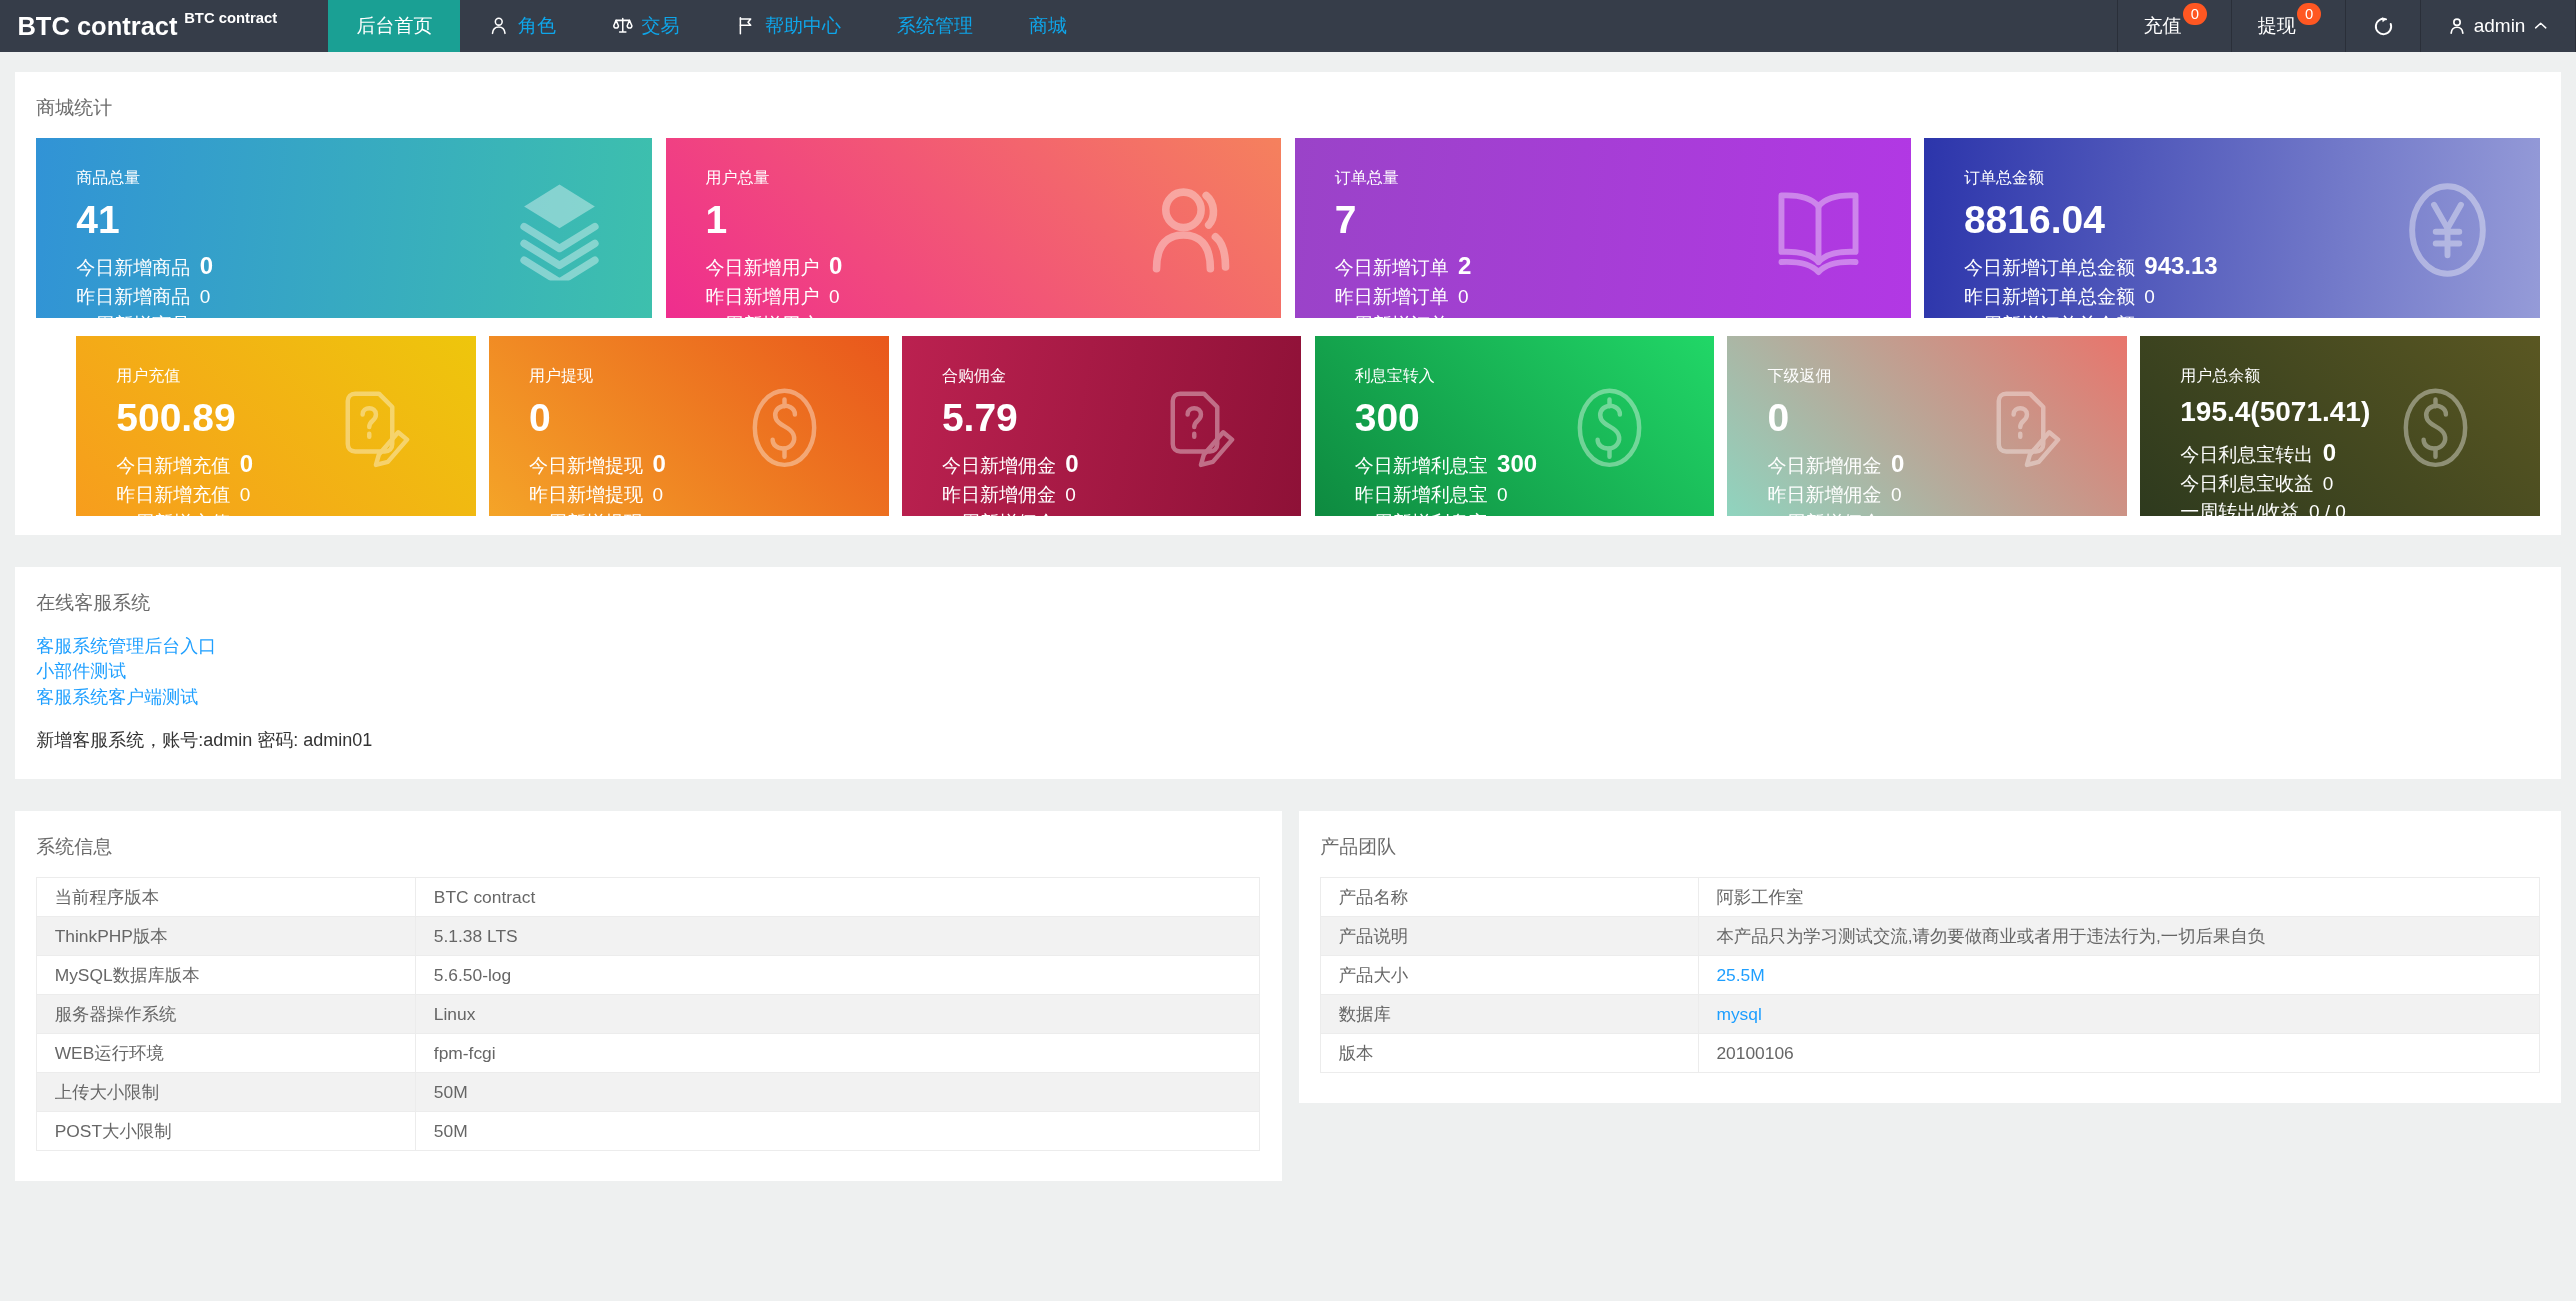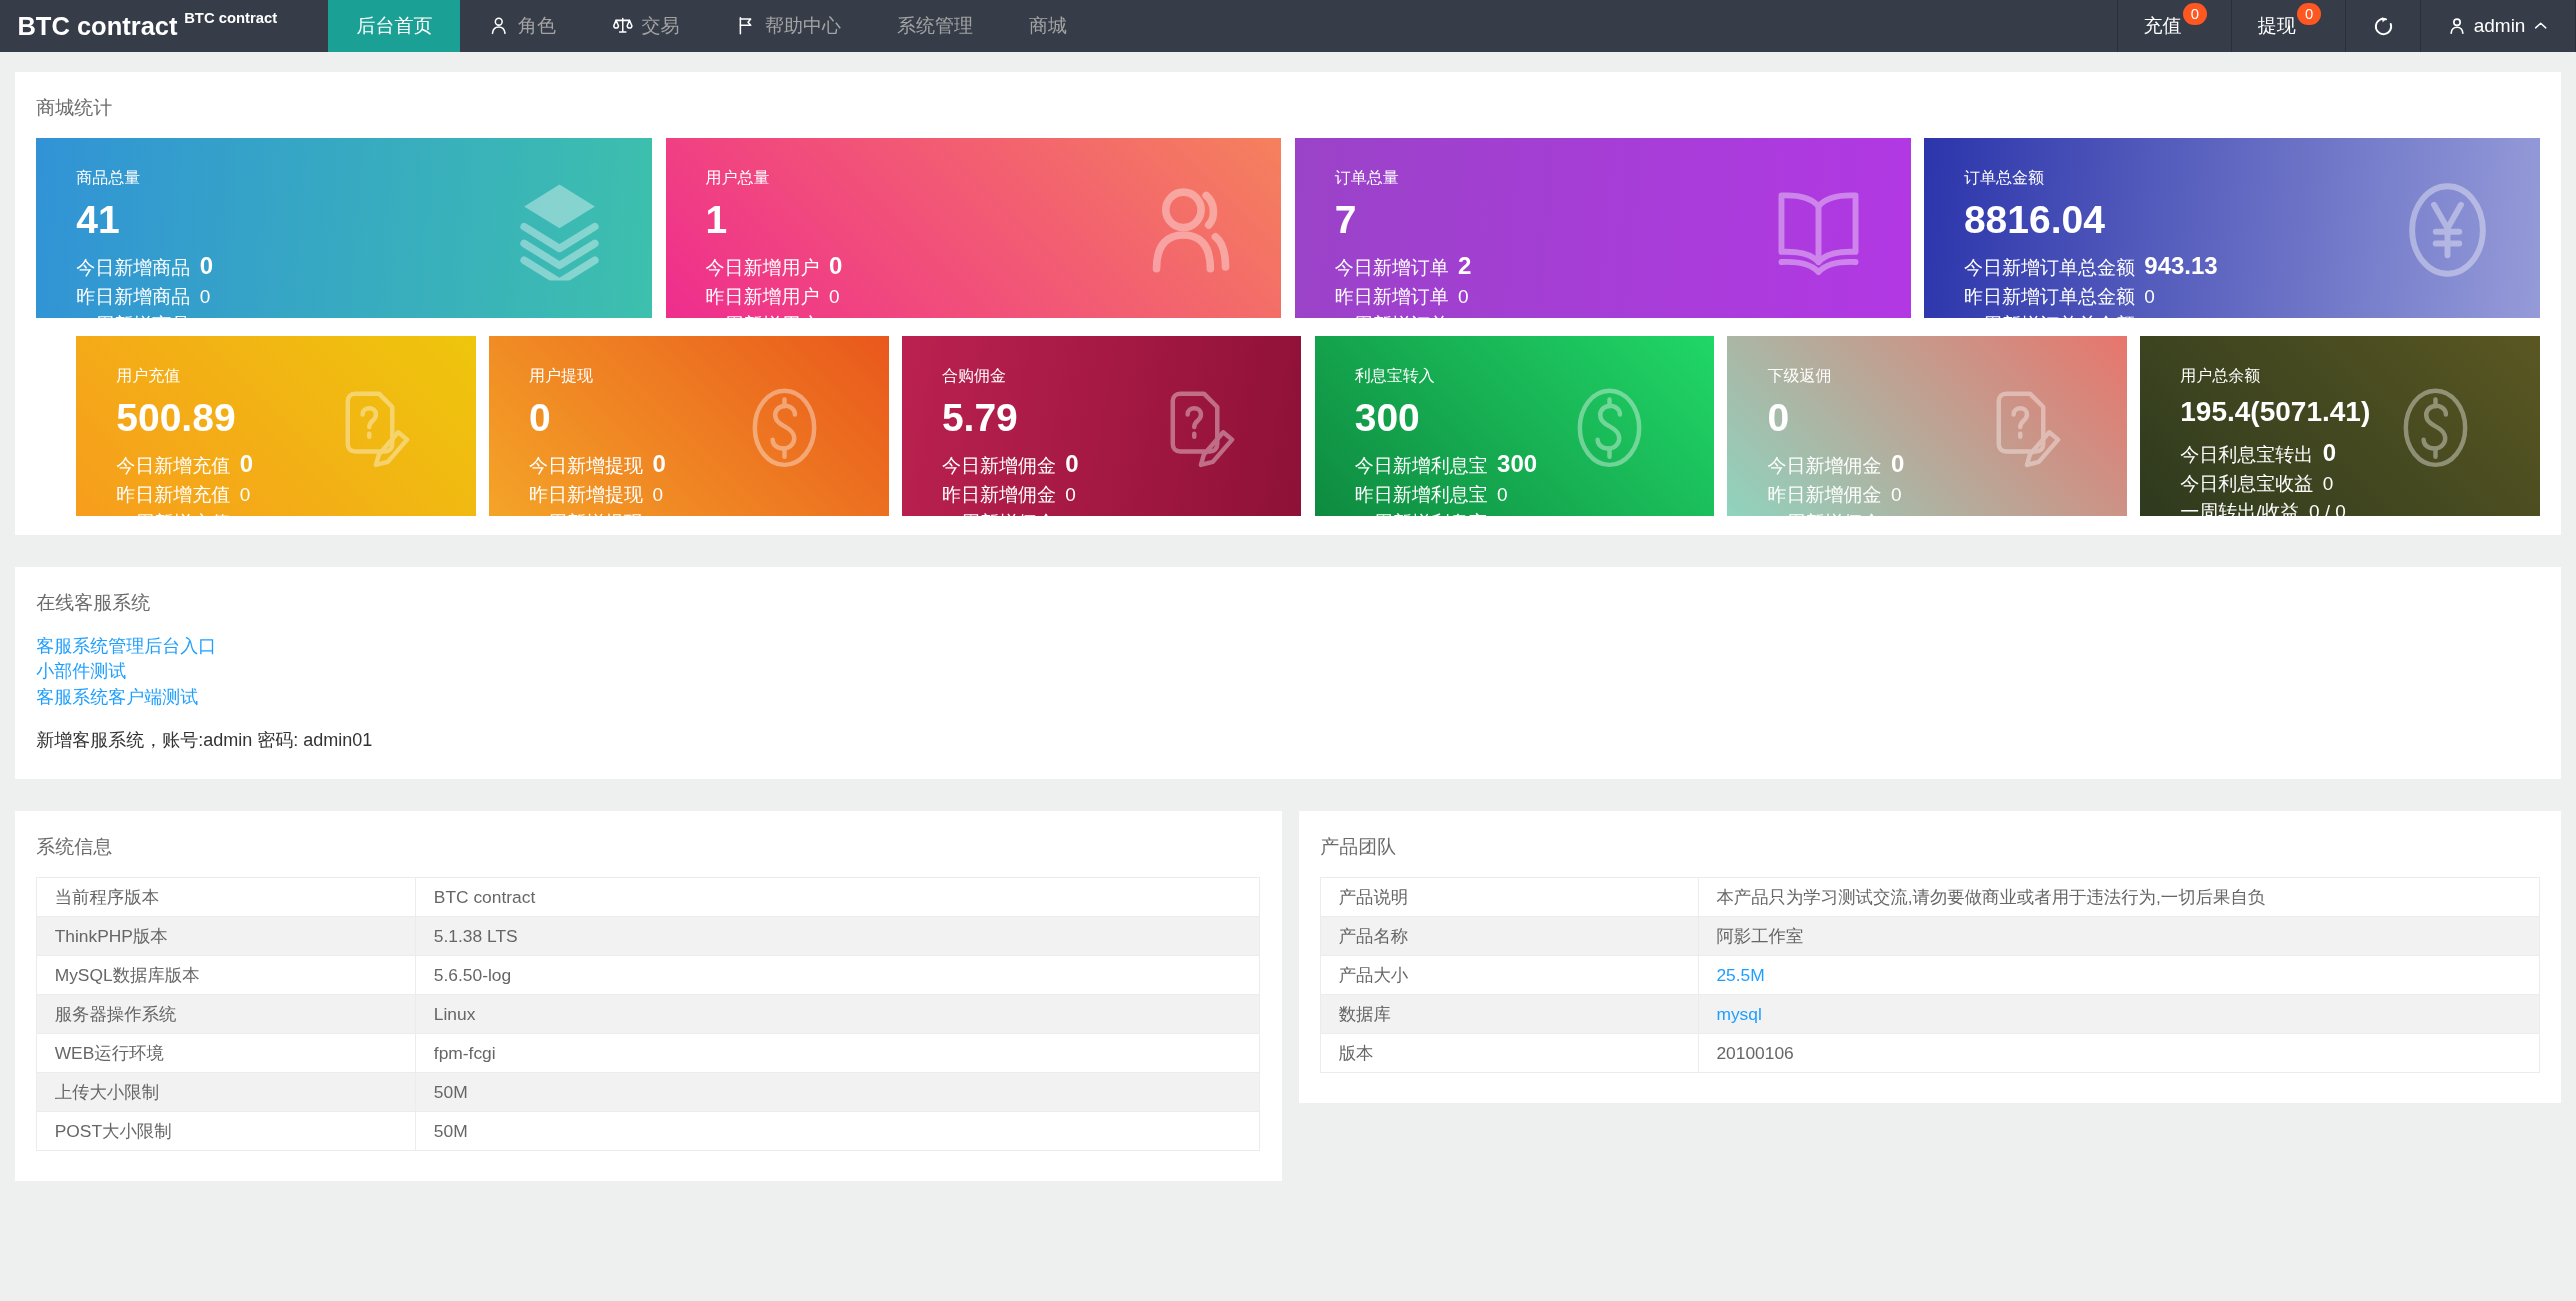--- a/index.html
+++ b/index.html
@@ -22,21 +22,21 @@
     padding: 0 17.4px 0 17.4px;
     font-size: 25.5px; font-weight: bold; white-space: nowrap;
   }
   .logo-sup {
     font-size: 14.8px; font-weight: 600; margin-left: 6.7px;
     position: relative; top: -8px;
   }
   .nav-menu { display: flex; margin-left: 34px; }
   .nav-item {
     display: flex; align-items: center; gap: 8px;
-    padding: 0 28px; font-size: 19px; color: #a3a3a3; cursor: pointer;
+    padding: 0 28px; font-size: 19px; color: #0ea5e9; cursor: pointer;
     white-space: nowrap;
   }
   .nav-item.active { background: #1aa094; color:#fff; }
   .nav-item svg { width: 21.5px; height: 21.5px; stroke:#fff; fill:none; stroke-width:1.7; stroke-linecap:round; stroke-linejoin:round; }
 
   .nav-right { margin-left: auto; display: flex; align-items: stretch; }
   .nr-item {
     display: flex; align-items: center; padding: 0 25.5px;
     font-size: 19px; border-left: 0.7px solid rgba(0,0,0,.22); cursor: pointer;
     position: relative; white-space: nowrap;
@@ -457,28 +457,28 @@
           </tr>
       </tbody>
     </table>
   </div>
 
   <div class="panel panel4">
     <div class="sec-title">产品团队</div>
     <table class="info-table">
       <tbody>
         <tr>
+            <td class="lbl">产品名称</td>
+            <td>阿影工作室</td>
+          </tr>
+        <tr>
             <td class="lbl">产品说明</td>
             <td>本产品只为学习测试交流,请勿要做商业或者用于违法行为,一切后果自负</td>
           </tr>
         <tr>
-            <td class="lbl">产品名称</td>
-            <td>阿影工作室</td>
-          </tr>
-        <tr>
             <td class="lbl">产品大小</td>
             <td><span class="link">25.5M</span></td>
           </tr>
         <tr>
             <td class="lbl">数据库</td>
             <td><span class="link">mysql</span></td>
           </tr>
         <tr>
             <td class="lbl">版本</td>
             <td>20100106</td>

